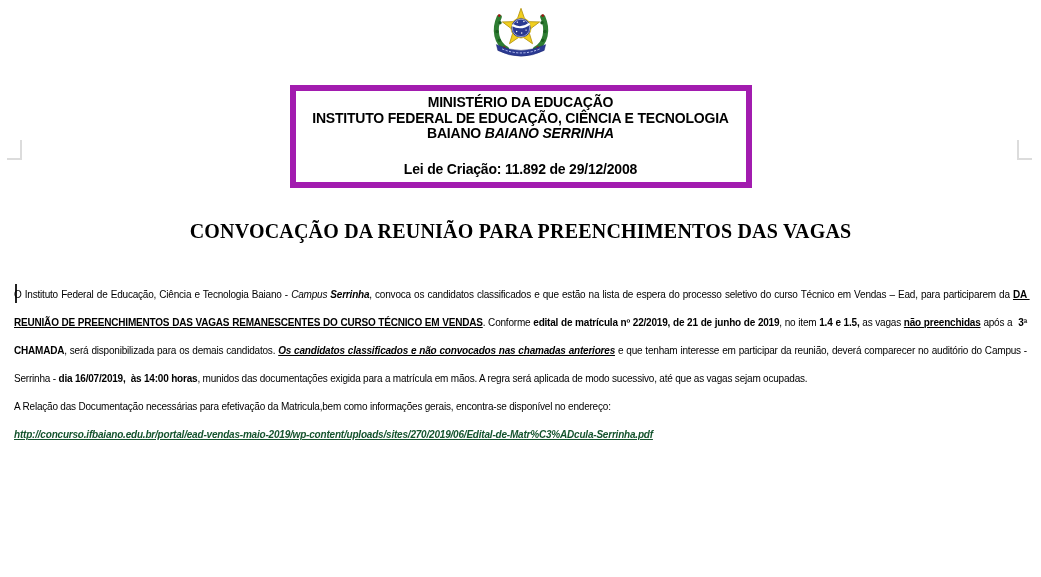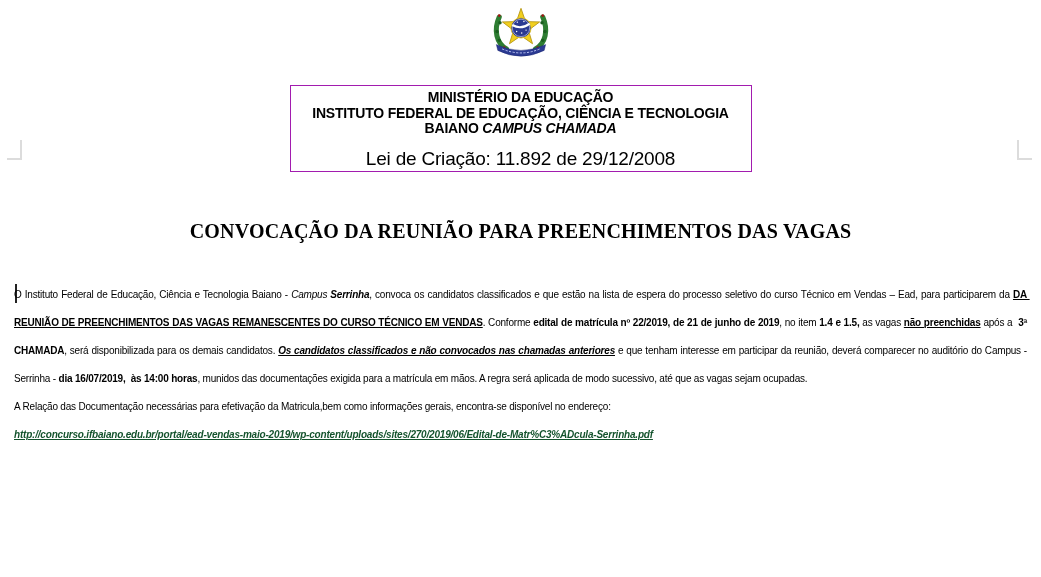--- a/index.html
+++ b/index.html
@@ -14,26 +14,26 @@
   .emblem{position:absolute;top:4px;left:50%;transform:translateX(-50%);}
 
   
   .crop{position:absolute;width:13px;height:18px;}
   .crop-left{left:7px;top:140px;border-right:2px solid #dcdcdc;border-bottom:2px solid #dcdcdc;}
   .crop-right{left:1017px;top:140px;border-left:2px solid #dcdcdc;border-bottom:2px solid #dcdcdc;}
 
   
   .header-box{
     position:absolute;top:85px;left:50%;transform:translateX(-50%);
-    width:462px;border:1px solid #a21caf;box-sizing:border-box;
+    width:462px;border:6px solid #a21caf;box-sizing:border-box;
     text-align:center;padding:4px 2px 5px;
     font-size:14px;line-height:15.6px;letter-spacing:-0.2px;
   }
   .hb-line{white-space:nowrap;}
-  .hb-law{font-weight:normal;font-size:19px;margin-top:14px;}
+  .hb-law{font-weight:bold;font-size:14px;margin-top:20px;}
 
   
   .title{
     position:absolute;top:220px;left:0;width:100%;margin:0;
     text-align:center;font-family:"Liberation Serif", serif;
     font-weight:bold;font-size:20px;letter-spacing:0.2px;
   }
 
   
   .content{
@@ -85,21 +85,21 @@
     <path d="M16,56 Q50,72 84,56 L82,64 Q50,80 18,64 Z" fill="#2b3a92" stroke="#1a2570" stroke-width="0.6"></path>
     <path d="M24,62 Q50,73 76,62" fill="none" stroke="#cfd6ff" stroke-width="1.2" stroke-dasharray="3,2"></path>
   </svg>
 
   <div class="crop crop-left"></div>
   <div class="crop crop-right"></div>
 
   <div class="header-box">
     <div class="hb-line b">MINISTÉRIO DA EDUCAÇÃO</div>
     <div class="hb-line b">INSTITUTO FEDERAL DE EDUCAÇÃO, CIÊNCIA E TECNOLOGIA</div>
-    <div class="hb-line b"><span class="b">BAIANO </span><span class="b i">CAMPUS CHAMADA</span></div>
+    <div class="hb-line b"><span class="b">BAIANO </span><span class="b i">BAIANO SERRINHA</span></div>
     <div class="hb-line hb-law">Lei de Criação: 11.892 de 29/12/2008</div>
   </div>
 
   <h1 class="title">CONVOCAÇÃO DA REUNIÃO PARA PREENCHIMENTOS DAS VAGAS</h1>
 
   <span class="caret"></span>
 
   <div class="content">
     <p class="para justify"><span>O Instituto Federal de Educação, Ciência e Tecnologia Baiano - </span><span class="i">Campus </span><span class="b i">Serrinha</span><span>, convoca os candidatos classificados e que estão na lista de espera do processo seletivo do curso Técnico em Vendas – Ead, para participarem da </span><span class="b u">DA REUNIÃO DE PREENCHIMENTOS DAS VAGAS REMANESCENTES DO CURSO TÉCNICO EM VENDAS</span><span>. Conforme </span><span class="b">edital de matrícula nº 22/2019, de 21 de junho de 2019</span><span>, no item </span><span class="b">1.4 e 1.5,</span><span> as vagas </span><span class="b u">não preenchidas</span><span> após a  </span><span class="b">3ª CHAMADA</span><span>, será disponibilizada para os demais candidatos. </span><span class="b i u">Os candidatos classificados e não convocados nas chamadas anteriores</span><span> e que tenham interesse em participar da reunião, deverá comparecer no auditório do Campus - Serrinha - </span><span class="b">dia 16/07/2019,  às 14:00 horas</span><span>, munidos das documentações exigida para a matrícula em mãos. A regra será aplicada de modo sucessivo, até que as vagas sejam ocupadas.</span></p>
     <p class="para justify">A Relação das Documentação necessárias para efetivação da Matricula,bem como informações gerais, encontra-se disponível no endereço:</p>

